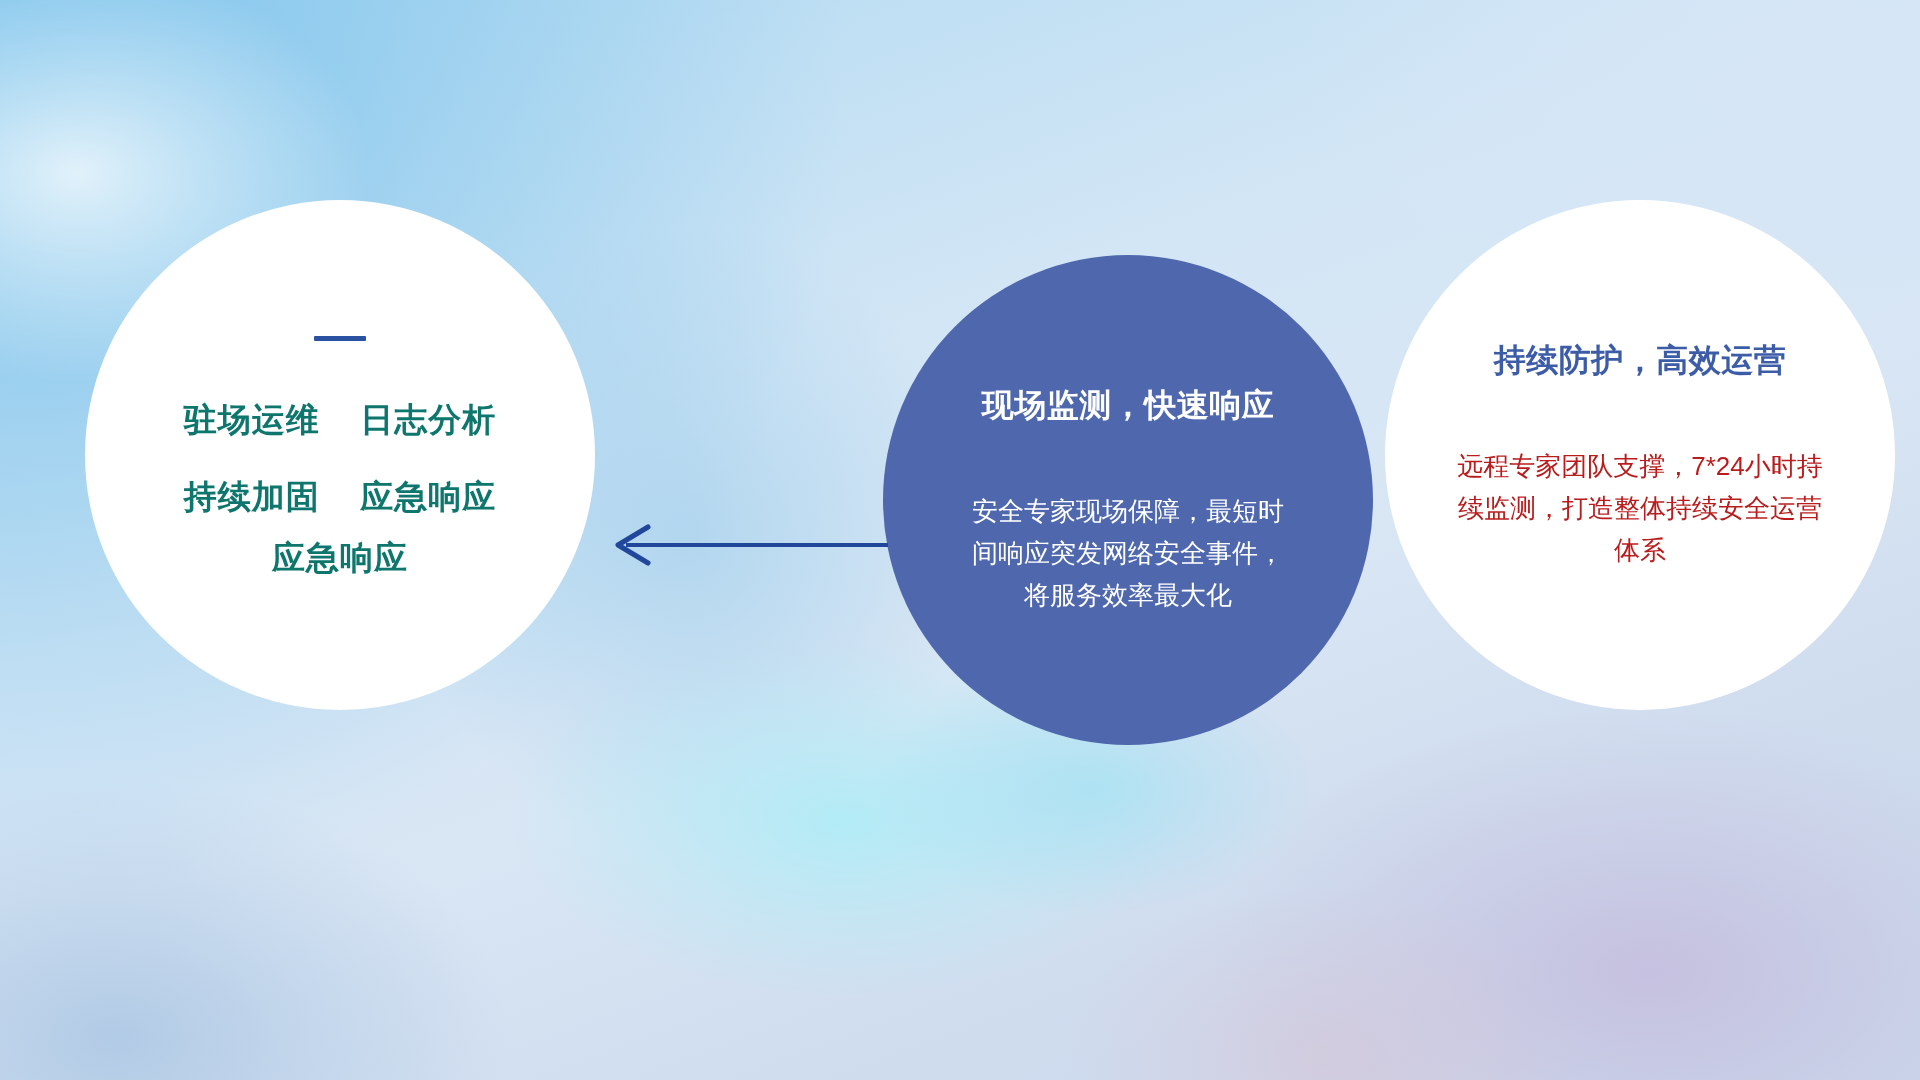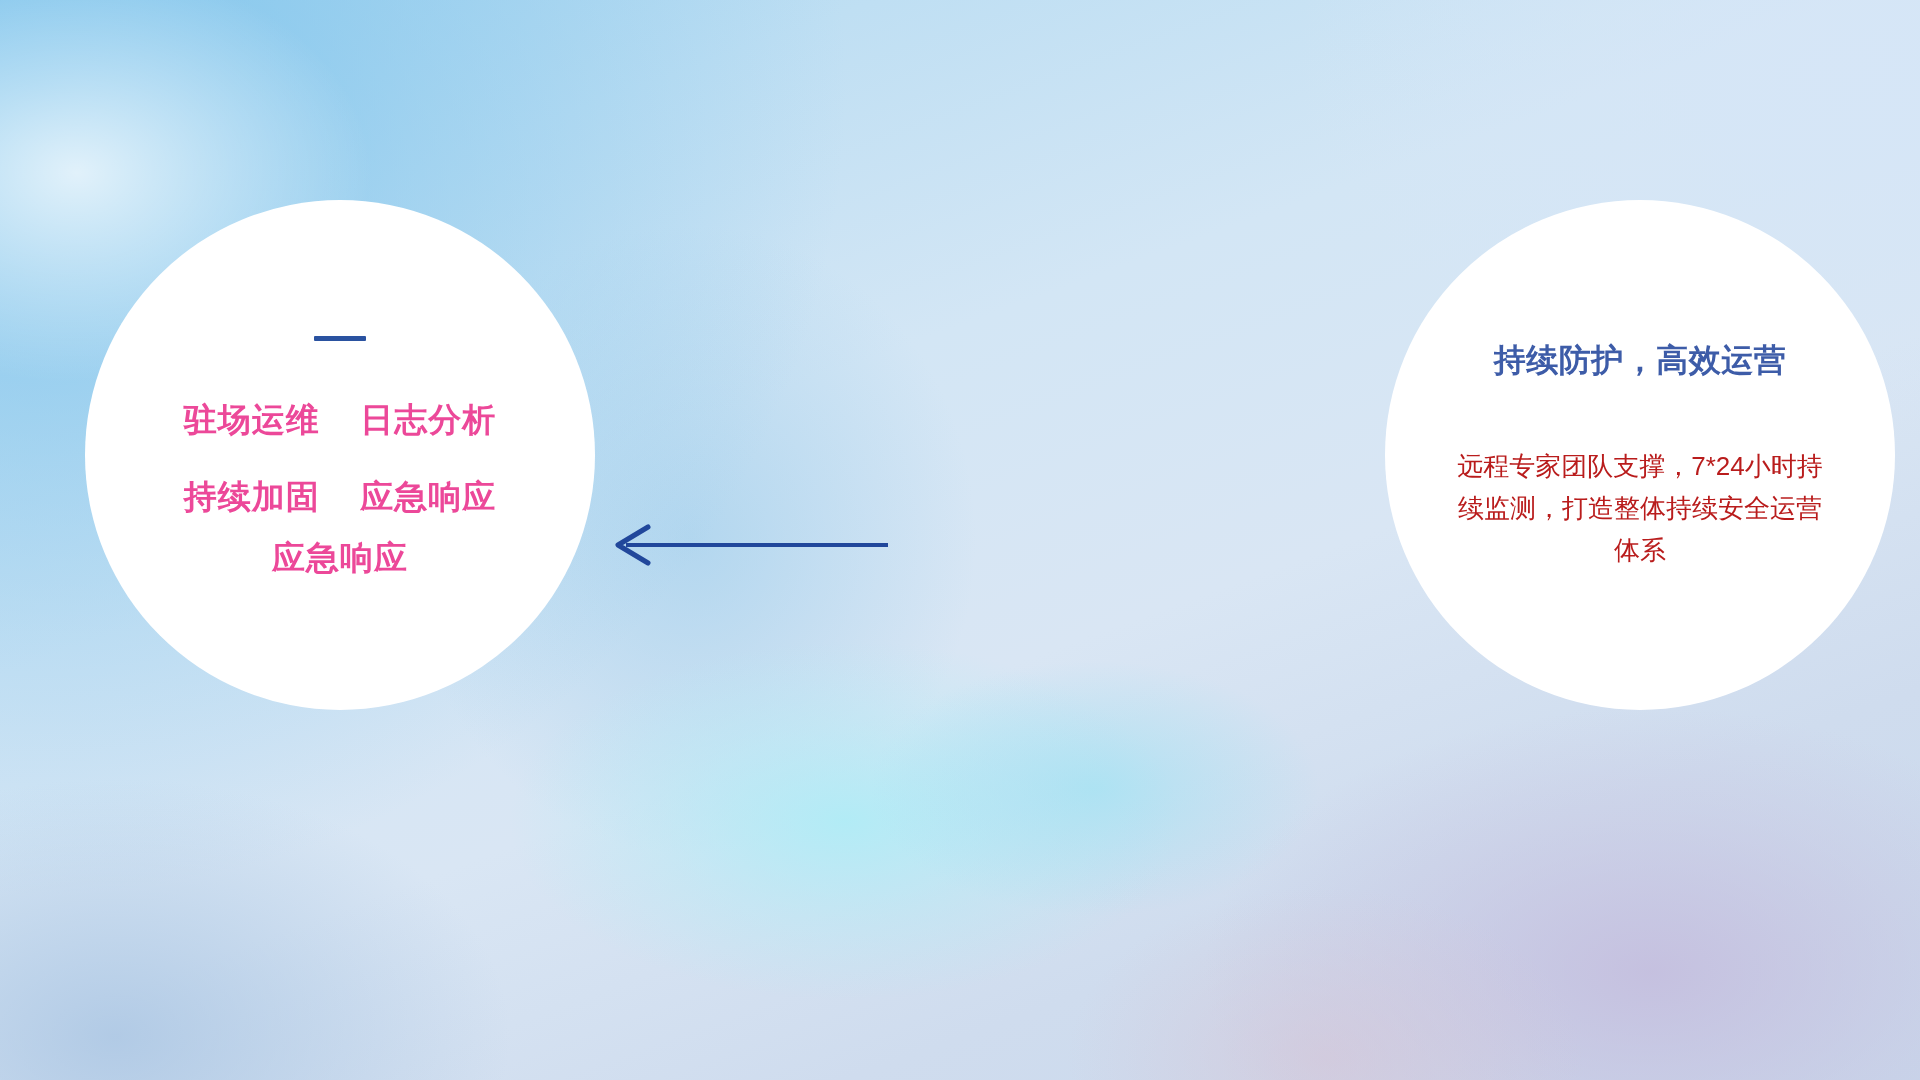--- a/index.html
+++ b/index.html
@@ -77,21 +77,21 @@
     align-items:center; justify-content:center;
     text-align:center;
   }
 
   
   #left-divider {
     width:52px; height:5px; background:#2a52a0;
     border-radius:1px; margin-bottom:62px;
   }
   .left-line {
-    font-size:33px; font-weight:bold; color:#ec4899;
+    font-size:33px; font-weight:bold; color:#0f766e;
     letter-spacing:1px; line-height:1.0; white-space:pre;
   }
   #left-line-1 { margin-bottom:44px; }
   #left-line-2 { margin-bottom:28px; }
 
   
   #circle-middle .circle-inner { padding:0 34px; }
   #middle-title {
     font-size:32px; font-weight:bold; color:#ffffff;
     letter-spacing:.5px; margin-bottom:62px;
@@ -129,20 +129,26 @@
   <div class="bg-layer" id="bg-glow-midblue"></div>
   <div class="bg-layer" id="bg-glow-topleft"></div>
   <div class="bg-layer" id="bg-glow-white-topleft"></div>
   <div class="bg-layer" id="bg-glow-topright"></div>
   <div class="bg-layer" id="bg-glow-bottomleft"></div>
   <div class="bg-layer" id="bg-glow-cyan"></div>
   <div class="bg-layer" id="bg-glow-cyan2"></div>
   <div class="bg-layer" id="bg-glow-lavender"></div>
   <div class="bg-layer" id="bg-glow-lavender2"></div>
 
+  <div class="circle" id="circle-middle">
+    <div class="circle-inner">
+      <div id="middle-title">现场监测，快速响应</div>
+      <div id="middle-body">安全专家现场保障，最短时间响应突发网络安全事件，将服务效率最大化</div>
+    </div>
+  </div>
 
   <div class="circle" id="circle-left">
     <div class="circle-inner">
       <div id="left-divider"></div>
       <div class="left-line" id="left-line-1">驻场运维    日志分析</div>
       <div class="left-line" id="left-line-2">持续加固    应急响应</div>
       <div class="left-line" id="left-line-3">应急响应</div>
     </div>
   </div>
 

